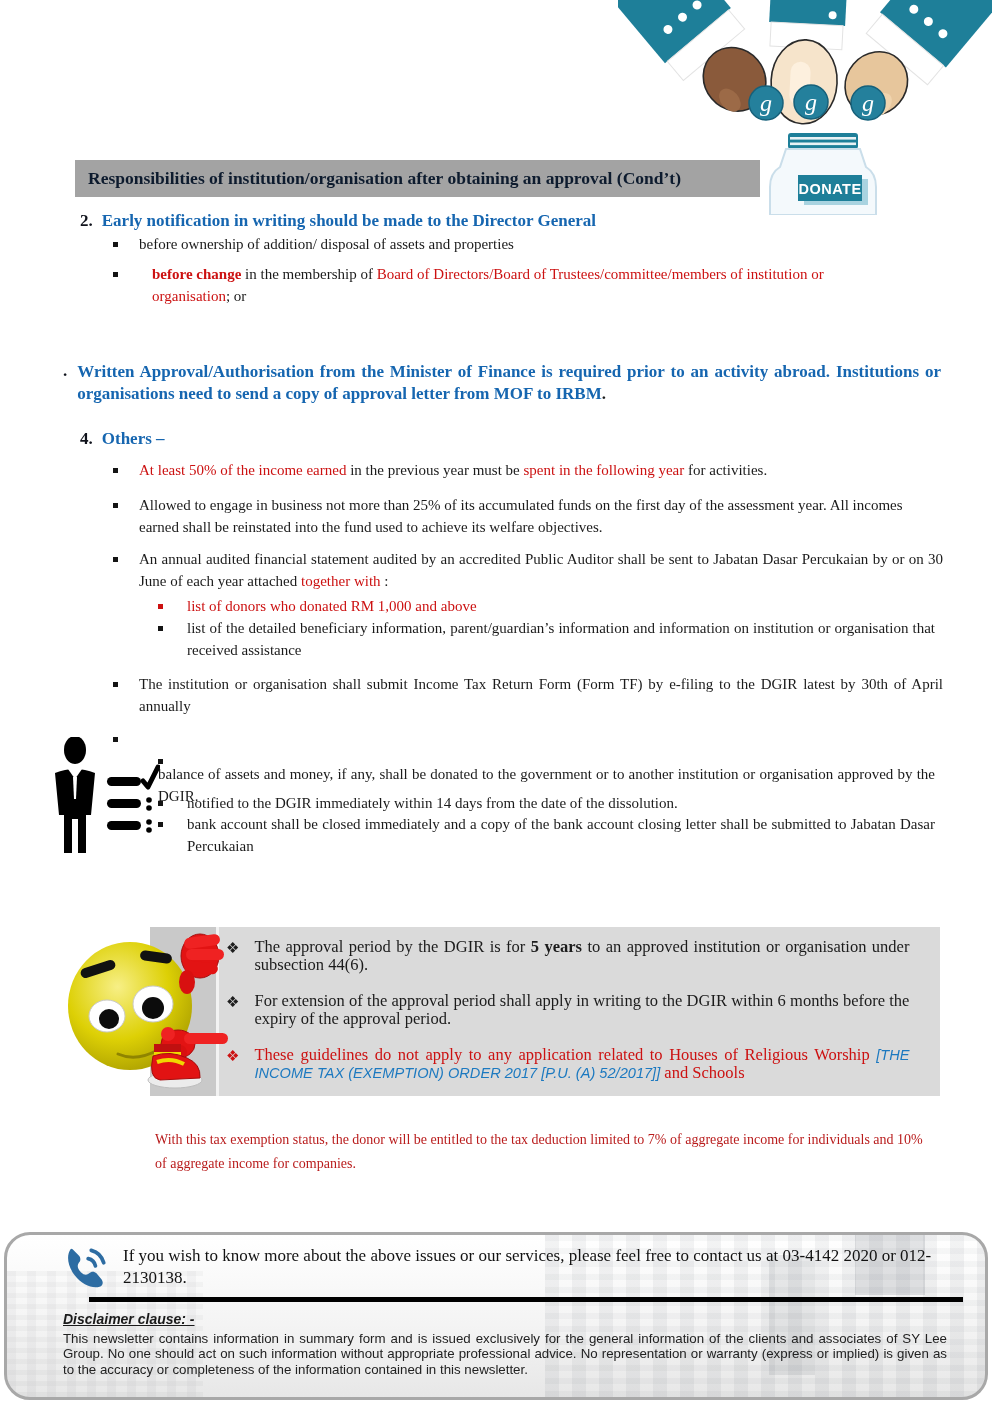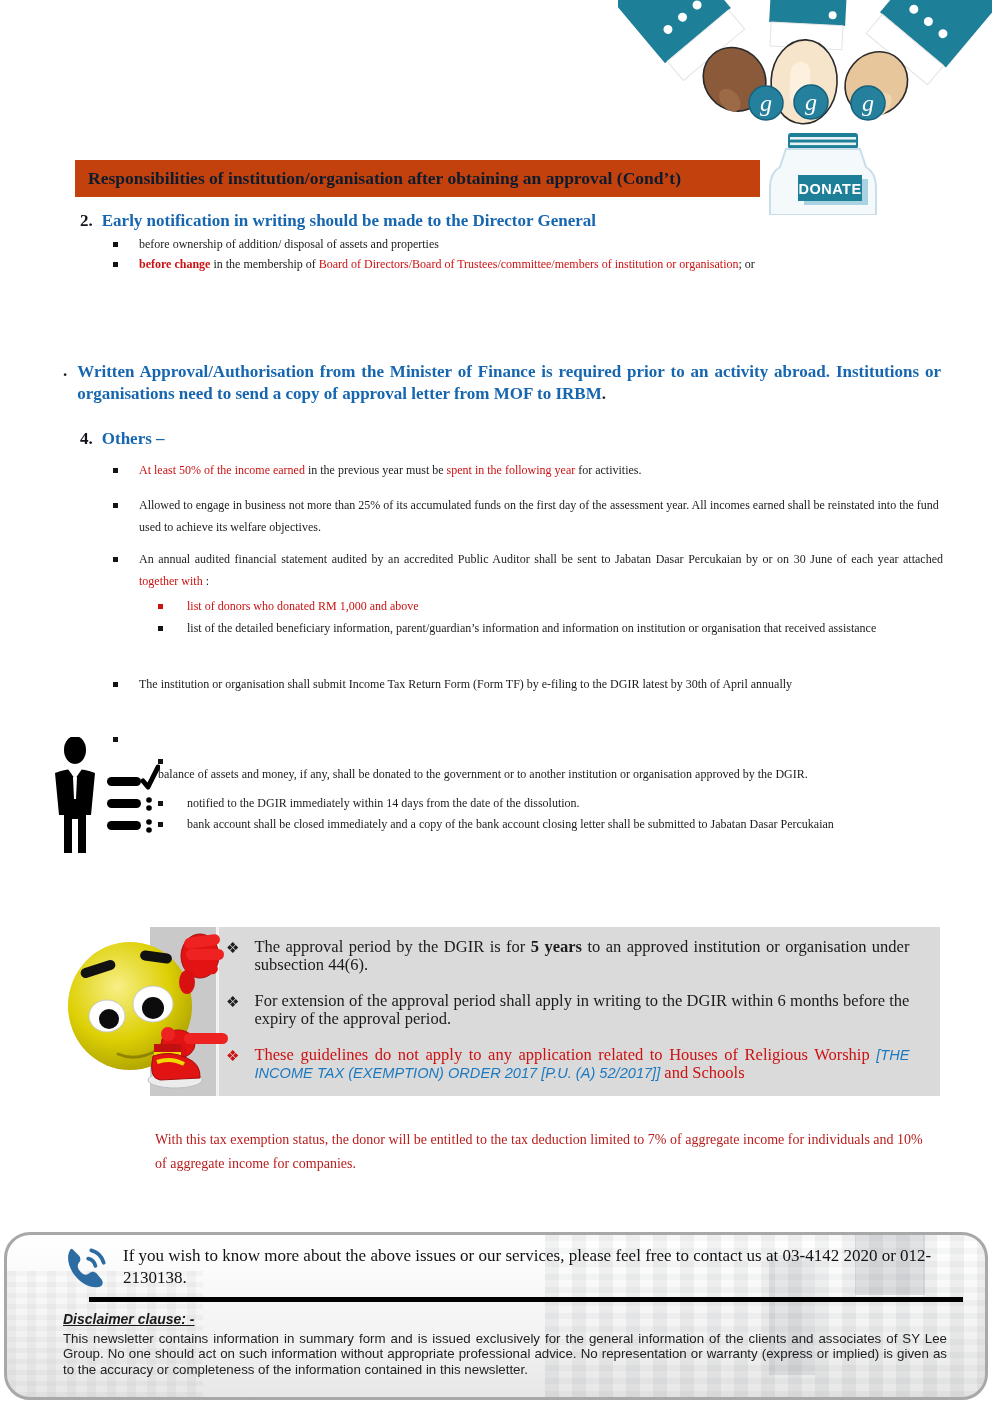--- a/index.html
+++ b/index.html
@@ -3,27 +3,27 @@
 <meta charset="utf-8">
 <style>
   html,body{margin:0;padding:0;background:#fff;}
   .page{
     position:relative;width:992px;height:1404px;margin:0 auto;
     background:#fff;overflow:hidden;
     font-family:"Liberation Serif",serif;color:#1b1b1b;
   }
   .abs{position:absolute;}
   .banner{
-    background:#c2410c;height:37px;line-height:37px;
+    background:#a3a3a3;height:37px;line-height:37px;
     font-weight:bold;font-size:17.5px;color:#0d1b2e;padding-left:13px;
   }
   .num{font-weight:bold;color:#10131c;margin-right:9px;font-size:17px;}
   .bh{font-weight:bold;color:#1666b0;font-size:17px;}
   .just{text-align:justify;}
-  .bt{font-size:12px;line-height:21.5px;}
+  .bt{font-size:15px;line-height:21.5px;}
   .row{display:flex;align-items:flex-start;}
   .sq{flex:0 0 auto;width:5px;height:5px;background:#141414;margin:8px 21px 0 0;}
   .sq.sub{margin-right:24px;}
   .sq.red{background:#cc1111;}
   .red{color:#cc1111;}
   .redb{color:#cc1111;font-weight:bold;}
   .b{font-weight:bold;}
   .blue-cite{color:#1c79c0;font-style:italic;font-family:"Liberation Sans",sans-serif;font-size:14.6px;}
   .graybox{
     background:#dadada;width:790px;height:169px;
@@ -122,21 +122,21 @@
 
   <div class="abs" style="left:80px;top:211px;width:860px;">
     <span class="num">2.</span><span class="bh">Early notification in writing should be made to the Director General</span>
   </div>
 
   <div class="abs row" style="left:113px;top:234px;width:824px;">
     <span class="sq"></span>
     <div class="bt">before ownership of addition/ disposal of assets and properties</div>
   </div>
 
-  <div class="abs row" style="left:113px;top:254px;width:778px;">
+  <div class="abs row" style="left:113px;top:264px;width:778px;gap:13px;">
     <span class="sq"></span>
     <div class="bt"><span class="redb">before change</span><span> in the membership of </span><span class="red">Board of Directors/Board of Trustees/committee/members of institution or organisation</span><span>; or</span></div>
   </div>
 
 
   <div class="abs row" style="left:63px;top:361px;width:878px;">
     <span class="num" style="margin-right:10px;">.</span>
     <div class="bt just" style="font-weight:bold;font-size:17px;"><span style="color:#1666b0;margin-top:42px;">Written Approval/Authorisation from the Minister of Finance is required prior to an activity abroad. Institutions or organisations need to send a copy of approval letter from MOF to IRBM</span><span>.</span></div>
   </div>
 

